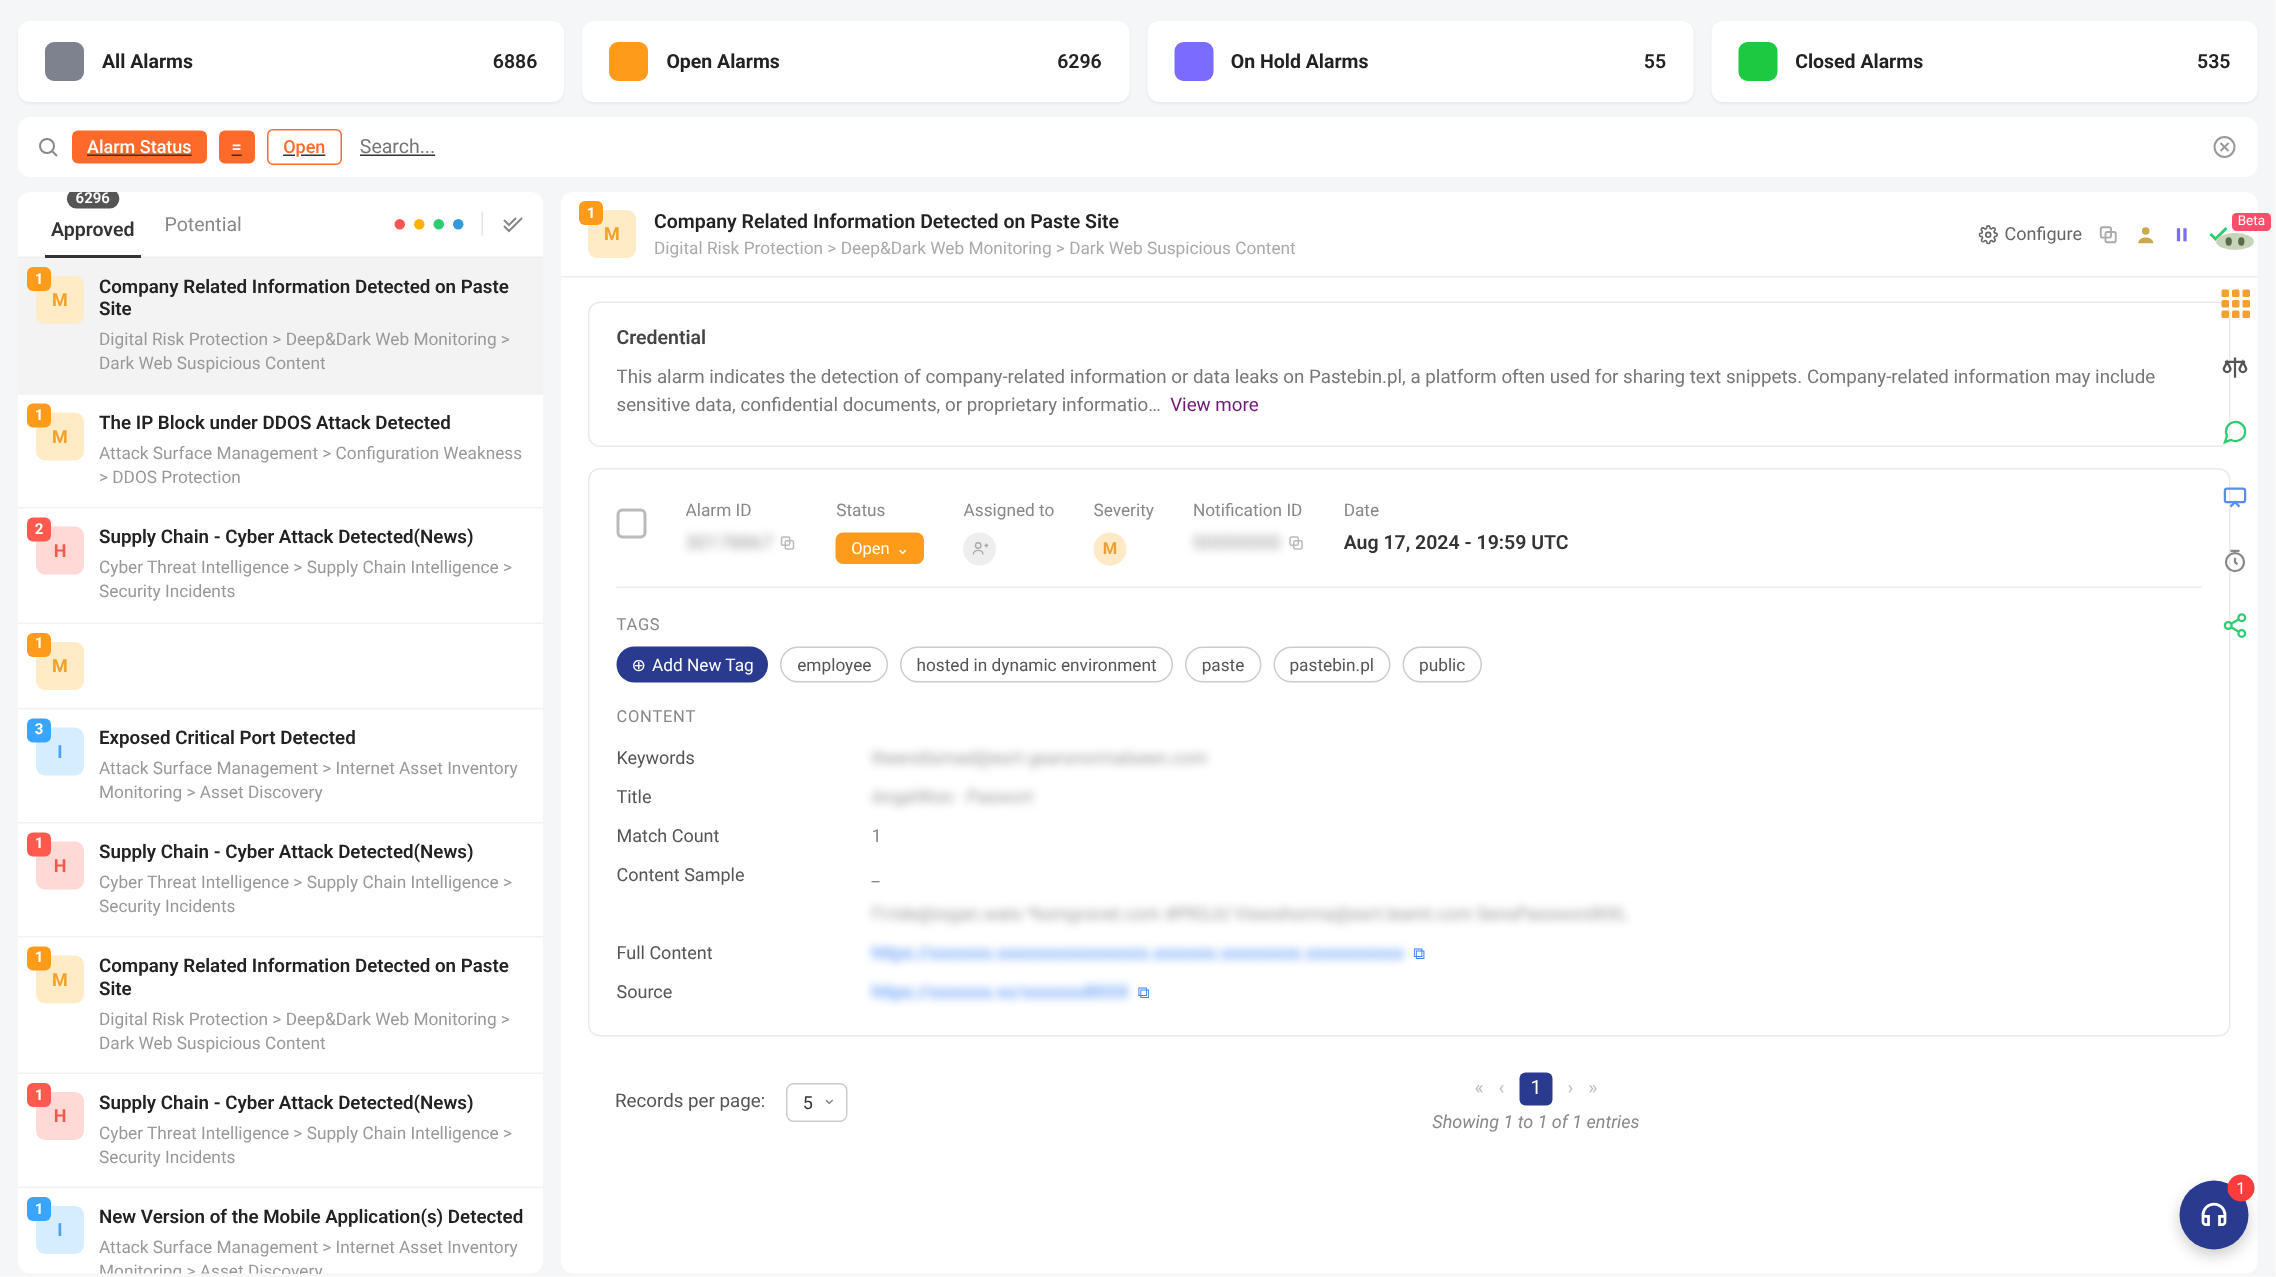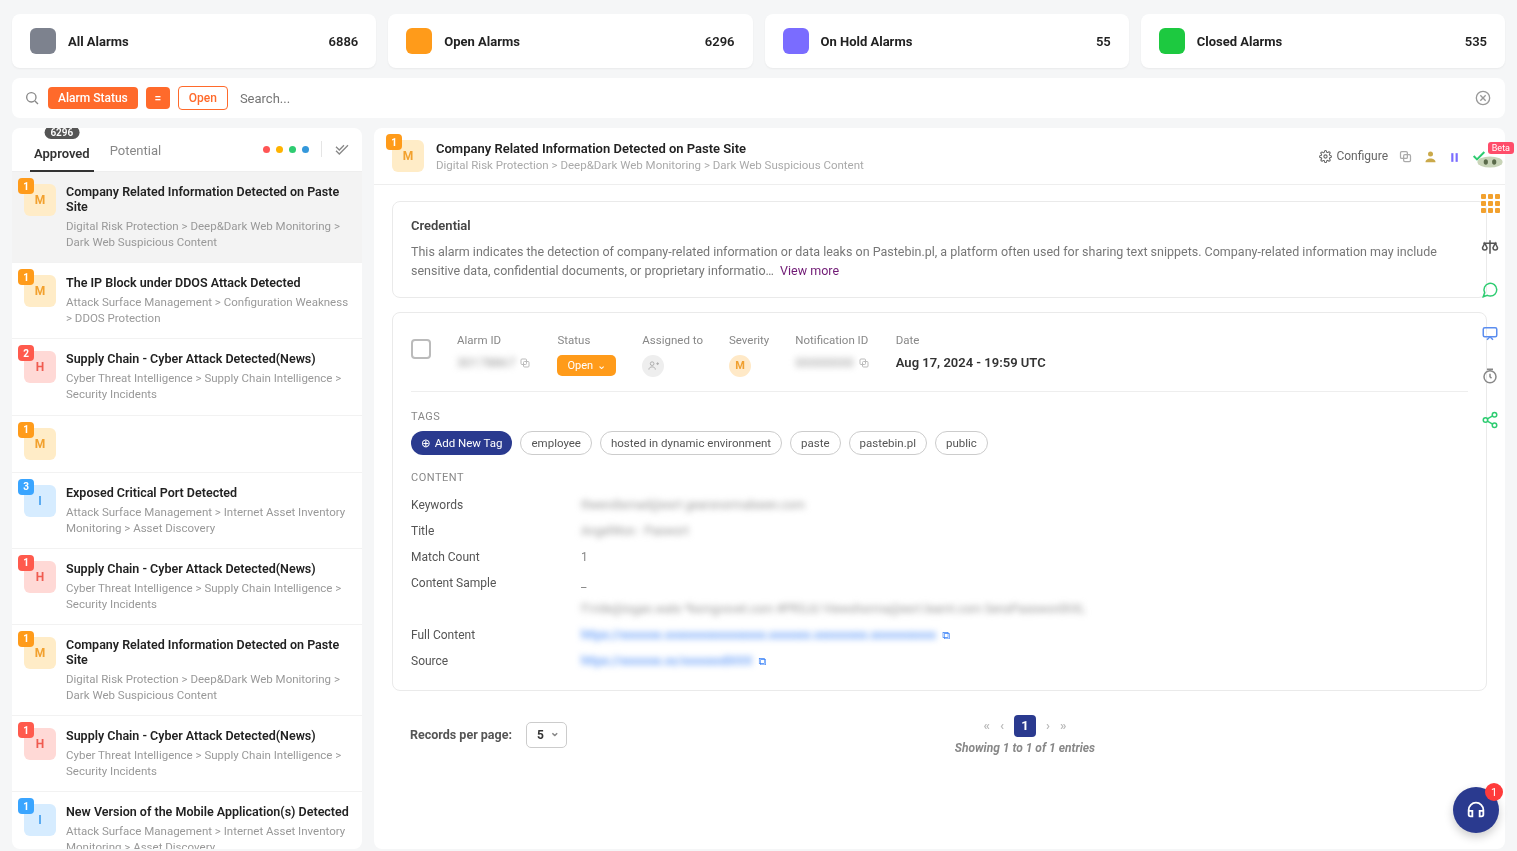--- a/index.html
+++ b/index.html
@@ -48,20 +48,21 @@
 
 .filter-bar {
   margin: 0 12px 10px 12px;
   background: #fff;
   border-radius: 8px;
   display: flex;
   align-items: center;
   padding: 8px 12px;
   gap: 8px;
   position: relative;
+  text-decoration: underline;
 }
 .filter-search-icon { color: #888; }
 .pill {
   padding: 4px 10px;
   border-radius: 4px;
   font-size: 12px;
   font-weight: 500;
 }
 .pill-orange { background: #ff6a2b; color: #fff; }
 .pill-eq { background: #ff6a2b; color: #fff; width: 24px; text-align: center; padding: 4px 0;}
@@ -227,21 +228,20 @@
 .content-val { color:#888; }
 .link-blur { color:#3a82f7; filter:blur(3px); }
 .ext-icon { color:#3a82f7; margin-left:6px; font-size:11px;}
 
 
 .records-bar {
   display:flex;
   align-items:center;
   padding: 10px 18px 6px 18px;
   gap:14px;
-  font-weight:bold;
 }
 .records-label { color:#555; font-size:12.5px; }
 .sel { border:1px solid #ccc; border-radius:5px; padding:5px 22px 5px 10px; font-size:12px; position:relative; cursor:pointer;}
 .sel::after { content:"⌄"; position:absolute; right:6px; top:2px; color:#888;}
 .pager { flex:1; text-align:center; color:#aaa;}
 .pager-icons { display:inline-flex; gap:10px; align-items:center; justify-content:center;}
 .pg { cursor:pointer; color:#bbb;}
 .pg.current { background:#2a3a8f; color:#fff; width:22px; height:22px; display:inline-flex; align-items:center; justify-content:center; border-radius:4px;}
 .pager-info { font-style:italic; color:#888; font-size:12px; margin-top:4px;}
 

